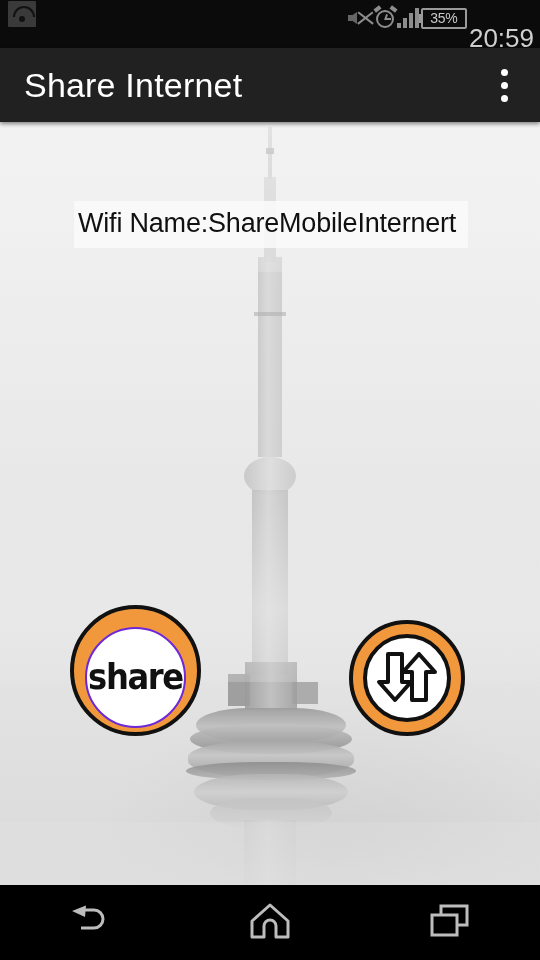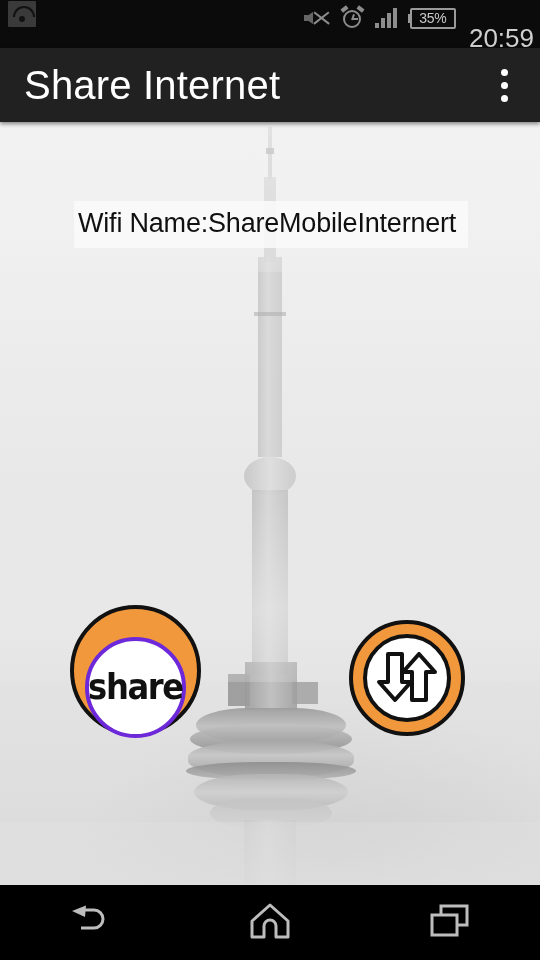--- a/index.html
+++ b/index.html
@@ -32,21 +32,21 @@
     width:18px; height:9px;
     border:2.5px solid #111; border-bottom:none;
     border-radius:12px 12px 0 0;
   }
   .sb-wifi-ico::after {
     content:""; position:absolute; left:11px; top:15px;
     width:6px; height:6px; border-radius:50%; background:#111;
   }
   .sb-right {
     position:absolute; right:6px; top:0; height:36px;
-    display:flex; align-items:center; gap:11px;text-align:right;
+    display:flex; align-items:center; text-align:right;
   }
   .ic { position:relative; }
 
   
   .ic-mute { width:26px; height:22px; }
   .ic-mute .spk {
     position:absolute; left:0; top:5px;
     width:0; height:0;
     border-top:6px solid transparent;
     border-bottom:6px solid transparent;
@@ -131,21 +131,21 @@
   
   .appbar {
     position:absolute; left:0; top:48px;
     width:540px; height:74px;
     background:#212121;
     z-index:40;
     box-shadow:0 2px 4px rgba(0,0,0,0.45);
   }
   .appbar .title {
     position:absolute; left:24px; top:50%; transform:translateY(-50%);
-    font-size:40px; color:#ffffff; letter-spacing:0.2px; white-space:nowrap;
+    font-size:34px; color:#ffffff; letter-spacing:0.2px; white-space:nowrap;
   }
   .overflow {
     position:absolute; right:14px; top:50%; transform:translateY(-50%);
     width:44px; height:52px;
     display:flex; flex-direction:column; align-items:center; justify-content:center; gap:6px;
     cursor:pointer;
   }
   .overflow span {
     display:block; width:7px; height:7px; border-radius:50%; background:#fff;
   }
@@ -283,23 +283,23 @@
 
   
   .btn-share {
     position:absolute; left:70px; top:483px;
     width:131px; height:131px; border-radius:50%;
     background:#f2983c;
     border:4px solid #111;
     z-index:12; cursor:pointer;
   }
   .btn-share .inner {
-    position:absolute; left:11px; top:28px;
+    position:absolute; left:11px; top:18px;
     width:101px; height:101px; border-radius:50%;
-    background:#ffffff; border:4px solid #6d28d9;
+    background:#ffffff; border:2px solid #6d28d9;
     display:flex; align-items:center; justify-content:center;
   }
   .btn-share .lbl {
     font-family:"DejaVu Sans", sans-serif;
     font-size:35px; font-weight:bold; color:#111;
     letter-spacing:-1.5px; line-height:1;
     transform:scaleX(0.92);
   }
 
   .btn-data {

